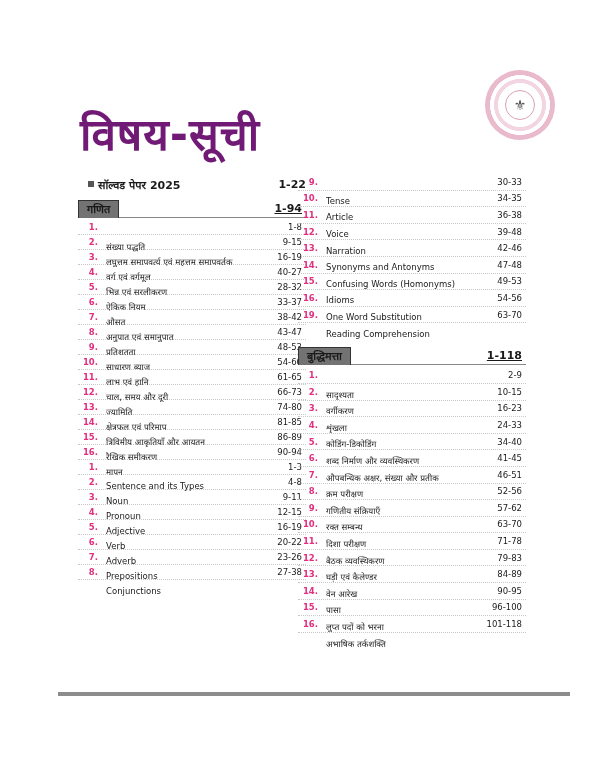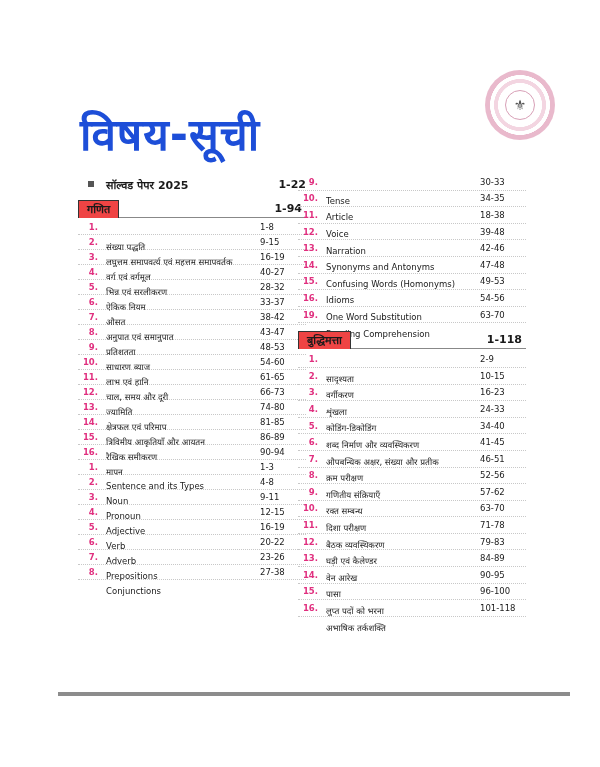--- a/index.html
+++ b/index.html
@@ -14,54 +14,54 @@
   }
   .emblem-inner {
     width: 30px; height: 30px; border-radius: 50%;
     border: 1px solid #d8a0b7;
     display: flex; align-items: center; justify-content: center;
     font-size: 14px; color: #555;
   }
 
   .title {
     position: absolute; left: 80px; top: 103px;
-    font-size: 44px; font-weight: bold; color: #1d4ed8; letter-spacing: 1px;
+    font-size: 44px; font-weight: bold; color: #701a75; letter-spacing: 1px;
     font-family: "DejaVu Sans", sans-serif;
   }
 
   .col { position: absolute; top: 174px; width: 228px; }
   .col-left { left: 78px; }
   .col-right { left: 298px; }
 
   .solved-row {
     display: flex; align-items: center; justify-content: space-between;
     height: 20px; font-size: 11px; font-weight: bold; margin-bottom: 6px;
   }
-  .solved-row .label { display: flex; align-items: center; gap: 12px; padding-left: 10px; }
+  .solved-row .label { display: flex; align-items: center; gap: 4px; padding-left: 10px; }
   .bullet { width: 6px; height: 6px; background: #555; display: inline-block; }
 
   .section-head {
     display: flex; align-items: center; justify-content: space-between;
     height: 18px; margin-bottom: 2px; margin-top: 4px;
     border-bottom: 1px solid #888;
   }
   .section-tag {
     font-size: 11px; font-weight: bold; padding: 1px 8px;
-    border: 1px solid #333; border-bottom: none; background: #ef4444;
+    border: 1px solid #333; border-bottom: none; background: #737373;
     height: 18px; line-height: 16px;
   }
-  .section-range { font-size: 11px; font-weight: bold; padding-right: 4px; }
+  .section-range { font-size: 11px; font-weight: bold; padding-right: 4px; text-decoration: underline; }
 
   .item {
     display: flex; align-items: center; height: 15px;
     font-size: 8.5px; border-bottom: 1px dotted #c8c8c8;
   }
   .item .num { width: 28px; text-align: right; color: #e0307f; font-weight: bold; padding-right: 8px; }
   .item .label { flex: 1; white-space: nowrap; overflow: hidden; margin-top: 38px; }
-  .item .pages { width: 46px; text-align: left; padding-right: 4px; }
+  .item .pages { width: 46px; text-align: right; padding-right: 4px; }
 
   .right-list .item { height: 16.6px; }
 
   .bottom-bar {
     position: absolute; left: 58px; top: 692px; width: 512px; height: 4px;
     background: #8c8c8c;
   }
 </style>
 </head>
 <body>
@@ -220,21 +220,21 @@
         <span class="pages">30-33</span>
       </div>
       <div class="item">
         <span class="num">10.</span>
         <span class="label">Article</span>
         <span class="pages">34-35</span>
       </div>
       <div class="item">
         <span class="num">11.</span>
         <span class="label">Voice</span>
-        <span class="pages">18-38</span>
+        <span class="pages">36-38</span>
       </div>
       <div class="item">
         <span class="num">12.</span>
         <span class="label">Narration</span>
         <span class="pages">39-48</span>
       </div>
       <div class="item">
         <span class="num">13.</span>
         <span class="label">Synonyms and Antonyms</span>
         <span class="pages">42-46</span>
@@ -254,21 +254,21 @@
         <span class="label">One Word Substitution</span>
         <span class="pages">54-56</span>
       </div>
       <div class="item">
         <span class="num">19.</span>
         <span class="label">Reading Comprehension</span>
         <span class="pages">63-70</span>
       </div>
     </div>
 
-  <div class="section-head" style="margin-top:8px">
+  <div class="section-head" style="margin-top:24px">
     <span class="section-tag">बुद्धिमत्ता</span>
     <span class="section-range">1-118</span>
   </div>
   <div class="list right-list" id="buddhi-list">
       <div class="item">
         <span class="num">1.</span>
         <span class="label">सादृश्यता</span>
         <span class="pages">2-9</span>
       </div>
       <div class="item">

